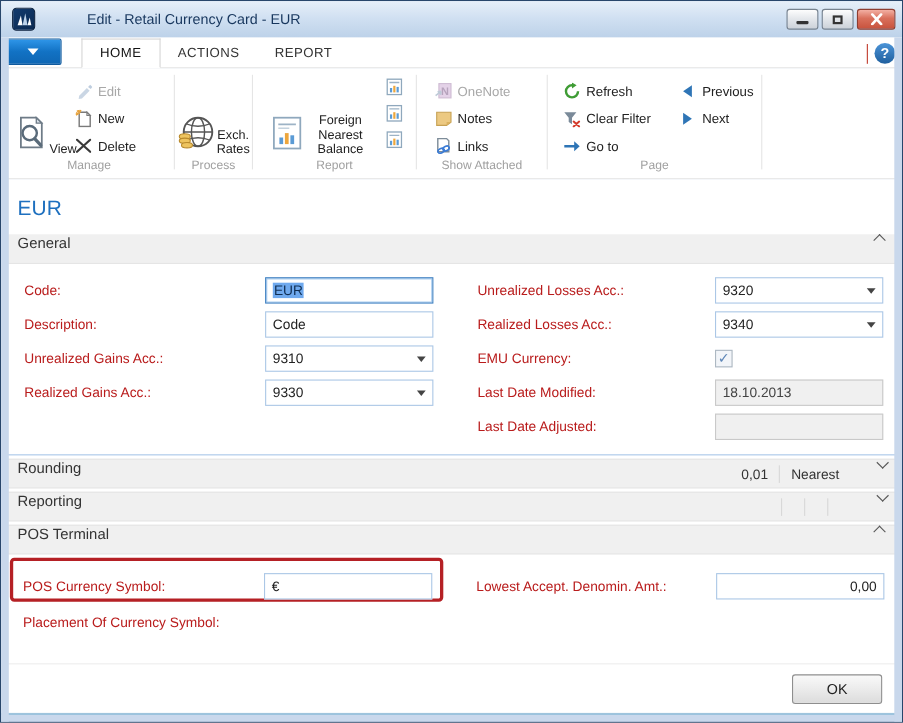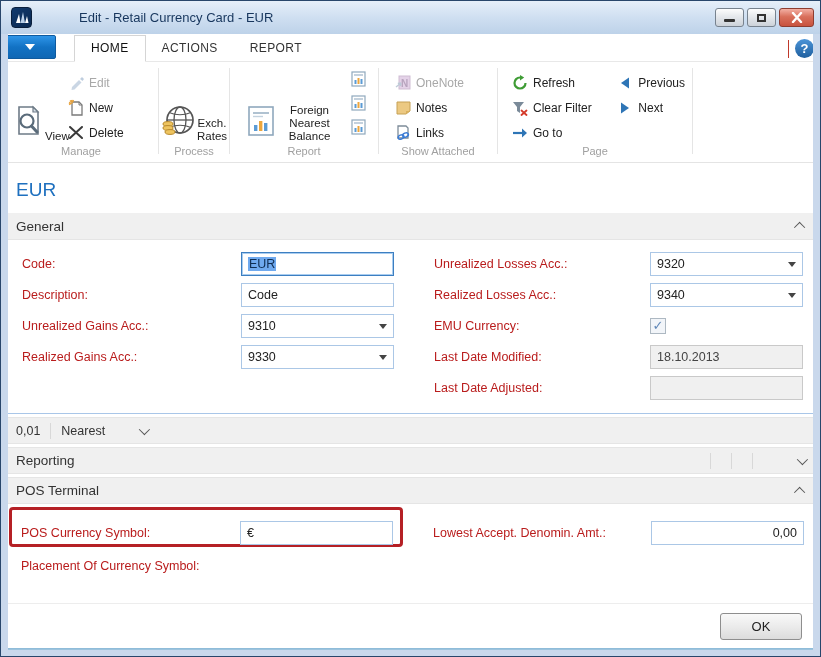--- a/index.html
+++ b/index.html
@@ -47,21 +47,21 @@
   .smallbtn .sicon { width:18px; height:16px; margin-right:4px; display:flex; align-items:center; justify-content:center; }
   .disabled { color:#a8a8a8 !important; }
   .disabled svg { opacity:.55; }
   .mini-icons { display:flex; flex-direction:column; justify-content:flex-start; gap:8px; padding:4px 4px 0 2px; }
   
   .client { flex:1; background:#fff; display:flex; flex-direction:column; overflow:hidden;
     margin:0 0 0 0; border-bottom:1px solid #8fbcd9; }
   .content { flex:1; display:flex; flex-direction:column; padding:0 3px; overflow:hidden; }
   .page-title { color:#1e70bf; font-size:19px; padding:16px 0 12px 12px; }
   .section { margin:0 1px; }
-  .sec-head { height:27px; background:#f0f0f0; border:1px solid #e5e5e5; display:flex; align-items:center;
+  .sec-head { height:27px; background:#f0f0f0; border:1px solid #e5e5e5; display:flex; 
     padding:0 10px; font-size:13.5px; color:#333; }
   .sec-head .stitle { flex:1; }
   .sec-summary { display:flex; align-items:center; font-size:12.5px; color:#333; }
   .sum-div { width:1px; height:16px; background:#d8d8d8; margin:0 10px; }
   .chev { width:8px; height:8px; border-right:1.6px solid #555; border-bottom:1.6px solid #555; margin-left:34px; }
   .chev.down { transform:rotate(45deg) translateY(-2px); }
   .chev.up { transform:rotate(-135deg) translateY(-2px); }
   .gen-box { border:1px solid #a9c6e8; border-top:none; }
   .gen-box .sec-head { border:none; border-bottom:1px solid #e5e5e5; }
   .sec-gap { height:3px; }
@@ -415,20 +415,21 @@
               </div>
             </div>
           </div>
         </div>
       </div>
 
       <div class="sec-gap"></div>
 
       <div class="section">
         <div class="sec-head">
+          <span class="stitle">Rounding</span>
           <span class="sec-summary">
             <span>0,01</span>
             <span class="sum-div"></span>
             <span>Nearest</span>
           </span>
           <span class="chev down"></span>
         </div>
       </div>
 
       <div class="sec-gap"></div>

